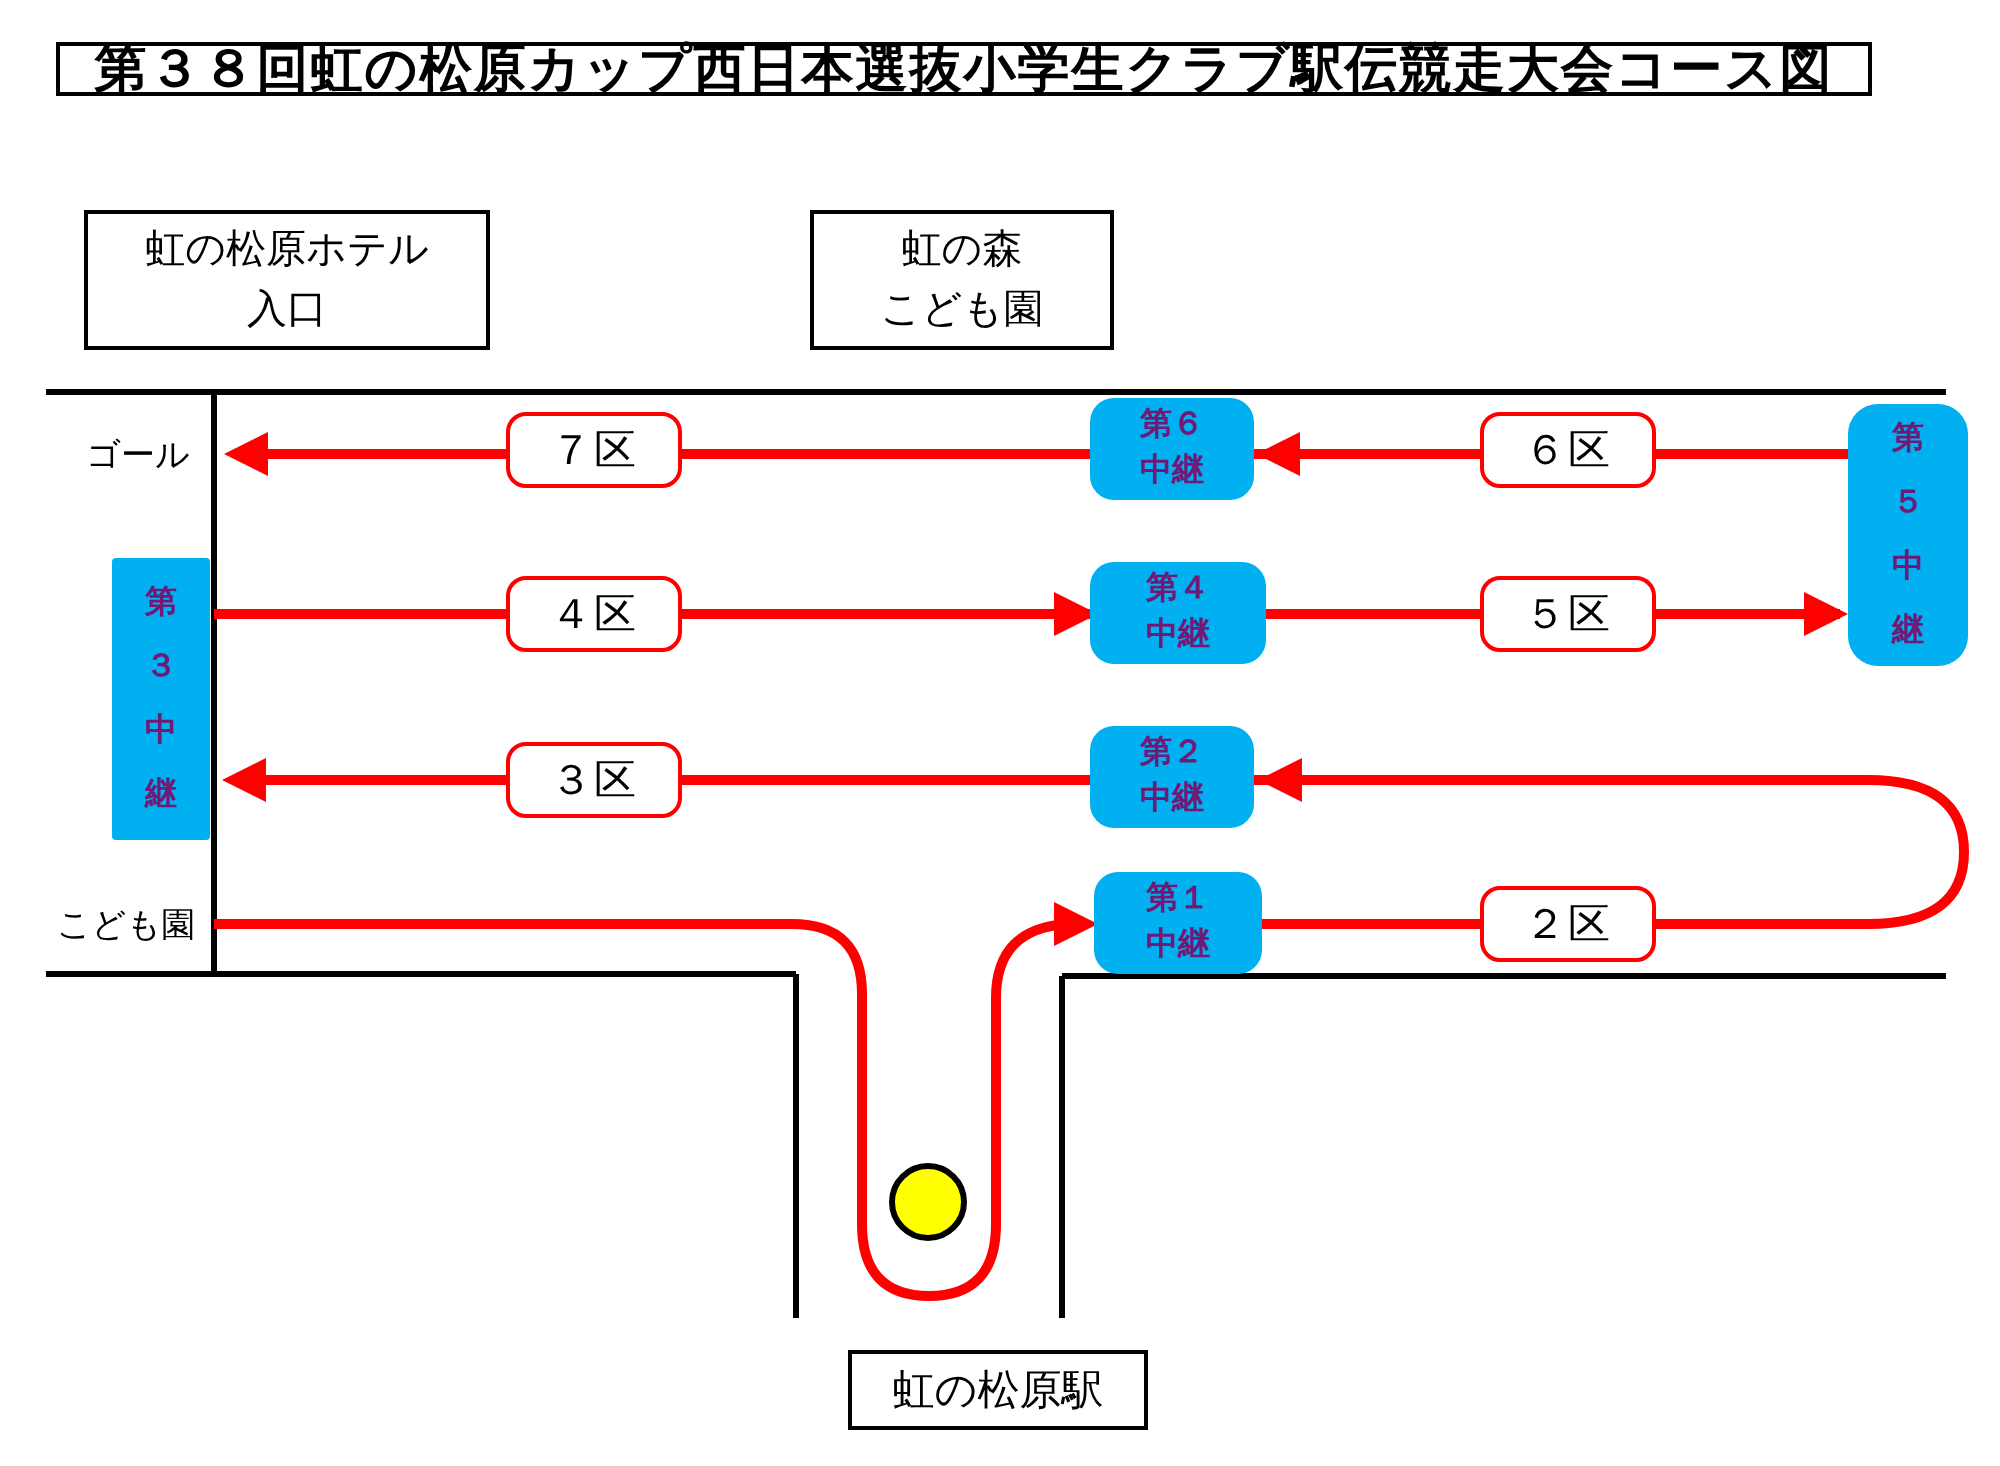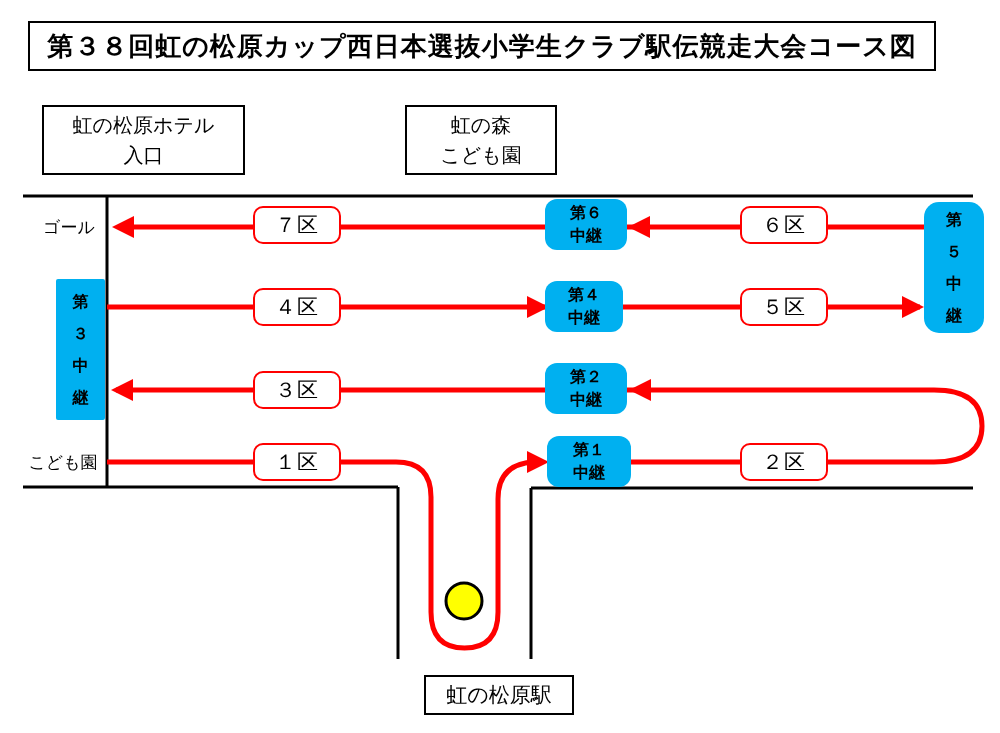--- a/index.html
+++ b/index.html
@@ -15,21 +15,21 @@
     overflow:hidden;
   }
   .abs{position:absolute;box-sizing:border-box;}
   svg.layer{position:absolute;left:0;top:0;width:1000px;height:733px;}
   svg .road{stroke:var(--black);stroke-width:3;fill:none;}
   svg .course{stroke:var(--red);stroke-width:5;fill:none;}
   svg .arrow{fill:var(--red);stroke:none;}
   svg .marker{fill:var(--yellow);stroke:var(--black);stroke-width:3;}
 
   .title-box{
-    left:28px;top:21px;width:908px;height:50px;border:2px solid #000;
+    left:28px;top:21px;width:908px;height:27px;border:2px solid #000;
     display:flex;align-items:center;justify-content:center;
     font-size:26px;font-weight:bold;letter-spacing:1px;white-space:nowrap;font-family:Liberation Serif, serif;
   }
   .landmark{
     border:2px solid #000;background:#fff;
     display:flex;flex-direction:column;align-items:center;justify-content:center;
     font-size:20px;line-height:1.5;text-align:center;
   }
   .lm-hotel{left:42px;top:105px;width:203px;height:70px;}
   .lm-nursery{left:405px;top:105px;width:152px;height:70px;}
@@ -46,28 +46,28 @@
   }
   .leg1{left:253px;top:443px;}
   .leg2{left:740px;top:443px;}
   .leg3{left:253px;top:371px;}
   .leg4{left:253px;top:288px;}
   .leg5{left:740px;top:288px;}
   .leg6{left:740px;top:206px;}
   .leg7{left:253px;top:206px;}
 
   .relay{
-    background:var(--cyan);color:#000000;font-weight:bold;border-radius:12px;
+    background:var(--cyan);color:#701a75;font-weight:bold;border-radius:12px;
     display:flex;align-items:center;justify-content:center;text-align:center;
   }
   .relay .wrap2{width:2.1em;font-size:16px;line-height:1.4;word-break:break-all;}
   .relay .wrap1{width:1.05em;font-size:16px;line-height:2.0;word-break:break-all;}
   .relay1{left:547px;top:436px;width:84px;height:51px;}
   .relay2{left:545px;top:363px;width:82px;height:51px;text-align:center;}
-  .relay4{left:545px;top:281px;width:78px;height:51px;}
+  .relay4{left:545px;top:281px;width:88px;height:51px;}
   .relay6{left:545px;top:199px;width:82px;height:51px;}
   .relay3{left:56px;top:279px;width:49px;height:141px;border-radius:2px;}
   .relay5{left:924px;top:202px;width:60px;height:131px;border-radius:15px;}
 
   .station-box{
     left:388px;top:675px;width:150px;height:40px;border:2px solid #000;
     display:flex;align-items:center;justify-content:center;font-size:21px;margin-left:36px;
   }
 </style>
 </head>
@@ -107,21 +107,20 @@
     <span>こども園</span>
   </div>
   <div class="abs landmark lm-hotel">
     <span>虹の松原ホテル</span>
     <span>入口</span>
   </div>
 
   <div class="abs endpoint goal">ゴール</div>
   <div class="abs endpoint start">こども園</div>
 
-  <div class="abs leg leg1">１区</div>
   <div class="abs leg leg2">２区</div>
   <div class="abs leg leg3">３区</div>
   <div class="abs leg leg4">４区</div>
   <div class="abs leg leg5">５区</div>
   <div class="abs leg leg6">６区</div>
   <div class="abs leg leg7">７区</div>
 
   <div class="abs relay relay1">
     <span class="wrap2">第１中継</span>
   </div>

